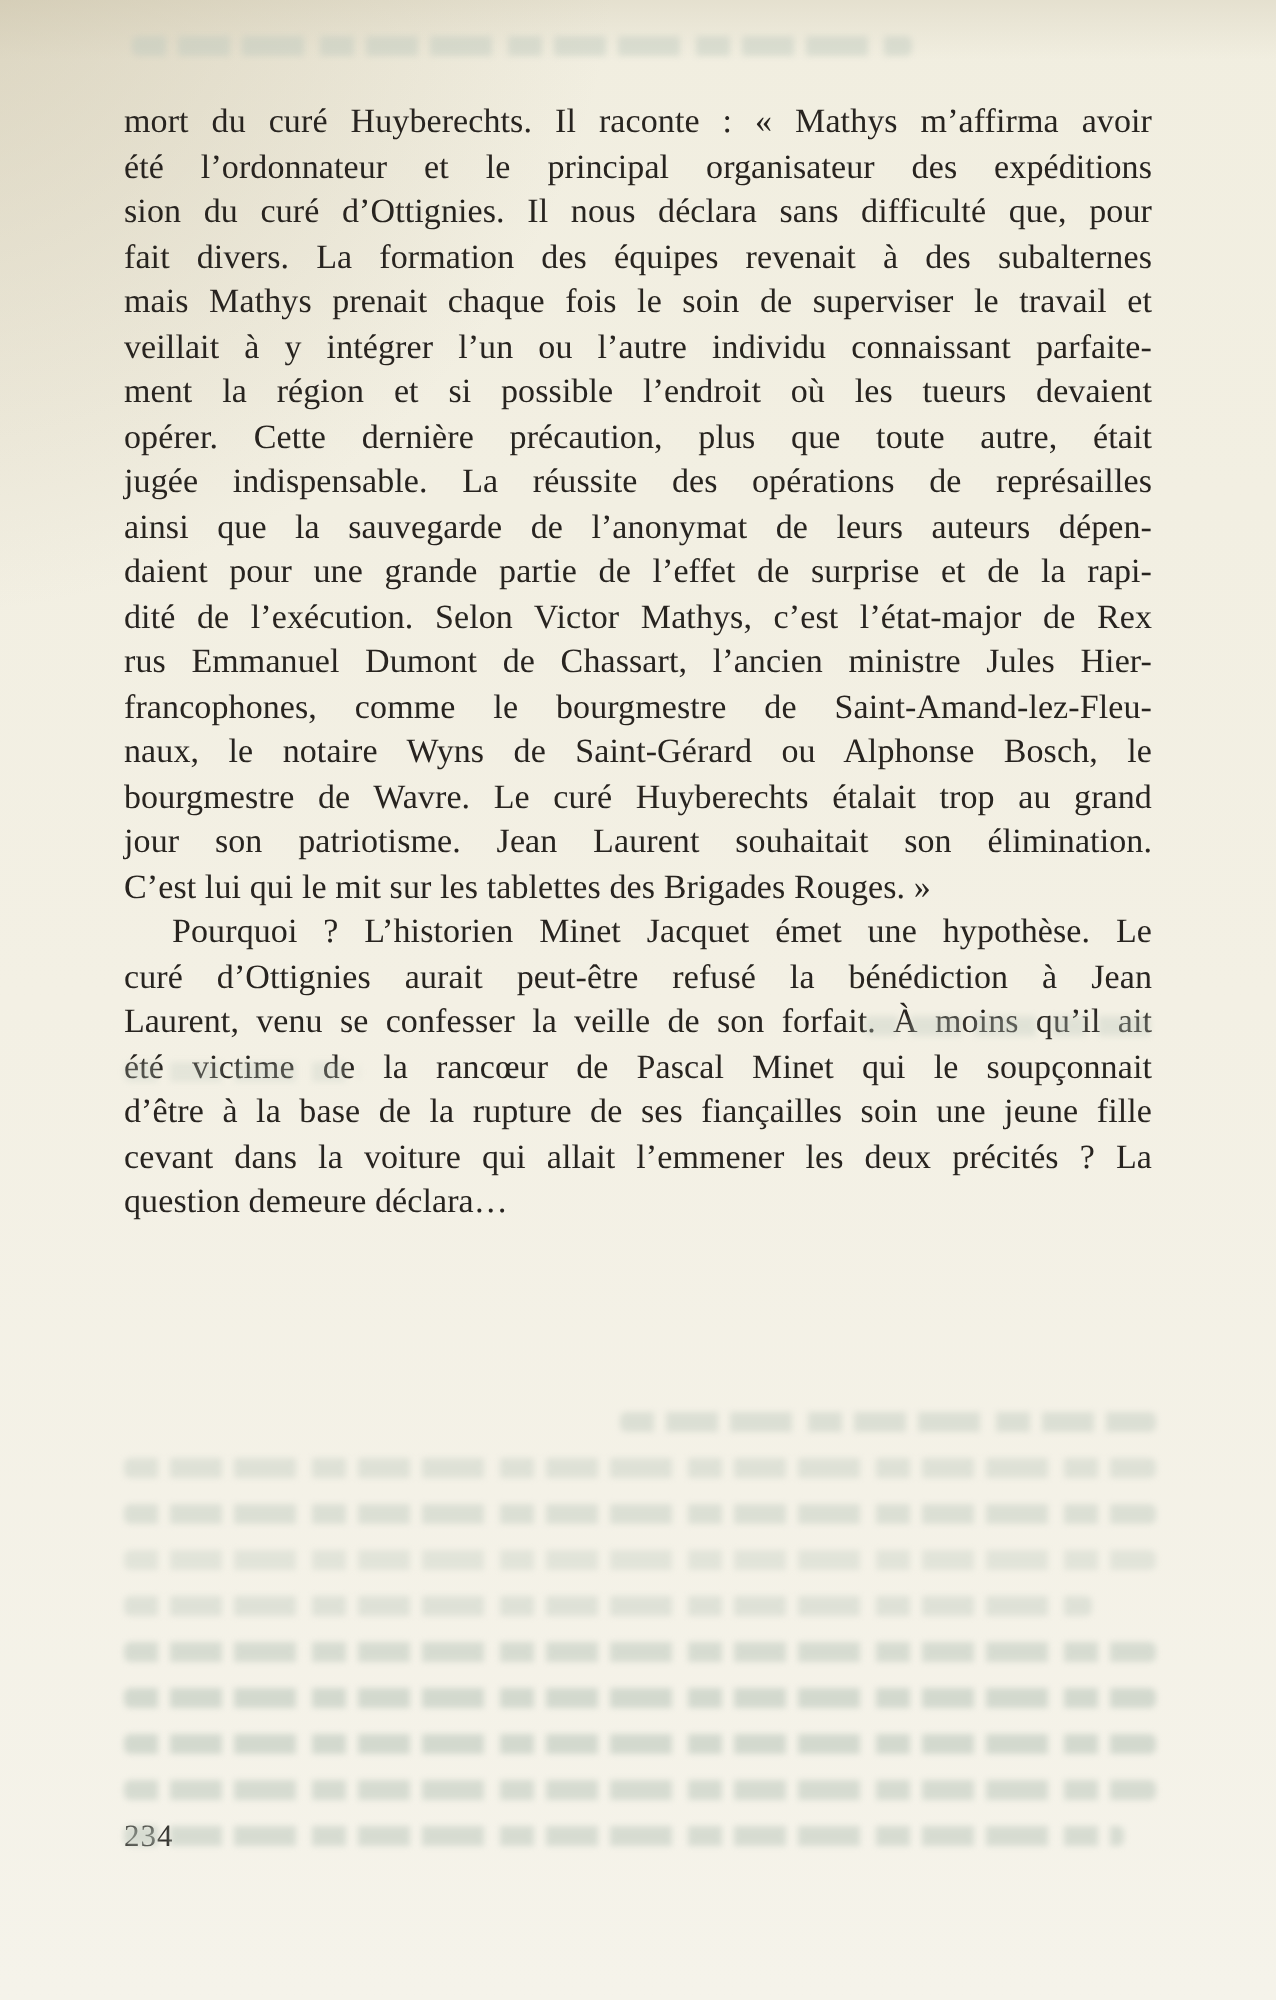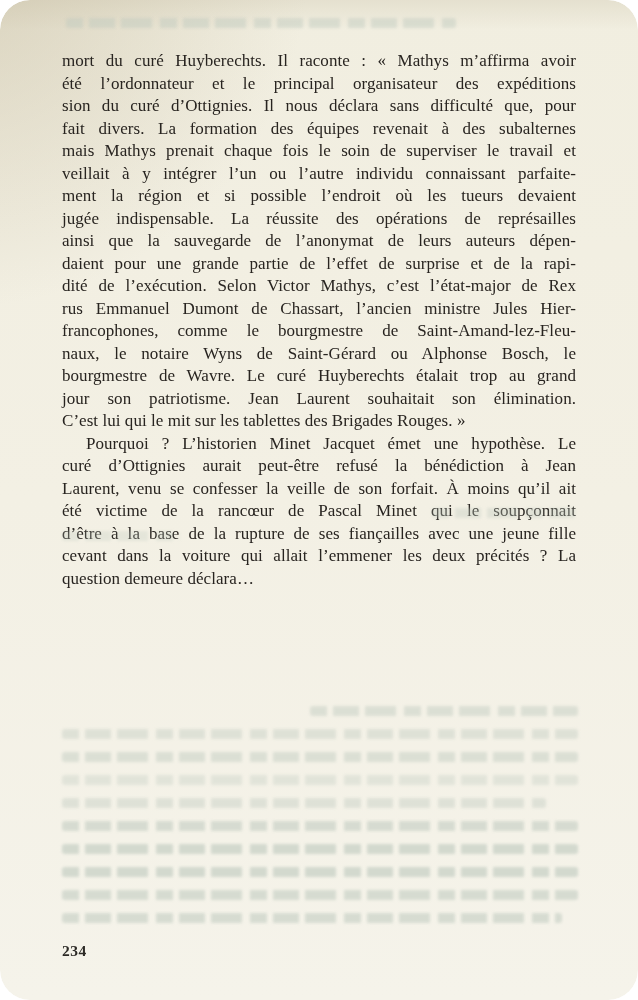--- a/index.html
+++ b/index.html
@@ -1,20 +1,20 @@
 <!DOCTYPE html>
 <html style="--paper: #f3f0e4; --ink: #282420; --ghost: #bfcabf;"><head>
 <meta charset="utf-8">
 <style>
   :root {
     --paper: #f3f0e4;
     --ink: #282420;
     --ghost: #bfcabf;
   }
-  * { margin: 0; padding: 0; box-sizing: border-box; border-radius: 30px; }
+  * { margin: 0; padding: 0; box-sizing: border-box; }
   html, body { width: 638px; height: 1000px; }
   body {
     font-family: "Liberation Serif", "DejaVu Serif", serif;
     background: #ffffff;
   }
   .page {
     position: relative;
     width: 638px;
     height: 1000px;
     overflow: hidden;
@@ -51,58 +51,58 @@
       transparent 17px,  transparent 23px,
       var(--ghost) 23px, var(--ghost) 49px,
       transparent 49px,  transparent 55px,
       var(--ghost) 55px, var(--ghost) 86px,
       transparent 86px,  transparent 94px);
     filter: blur(1.6px);
   }
   .page-number {
     position: absolute;
     left: 62px;
-    top: 942px;
+    top: 910px;
     font-size: 15.5px;
     color: #2c2a26;
     letter-spacing: 0.5px;
-    font-weight: bold;
   }
 </style>
 </head>
 <body>
 
 <div class="page">
   <div></div>
   <div class="text-block">
       <div>
         <div class="line">mort du curé Huyberechts. Il raconte : « Mathys m’affirma avoir</div>
         <div class="line">été l’ordonnateur et le principal organisateur des expéditions</div>
         <div class="line">sion du curé d’Ottignies. Il nous déclara sans difficulté que, pour</div>
         <div class="line">fait divers. La formation des équipes revenait à des subalternes</div>
         <div class="line">mais Mathys prenait chaque fois le soin de superviser le travail et</div>
         <div class="line">veillait à y intégrer l’un ou l’autre individu connaissant parfaite-</div>
         <div class="line">ment la région et si possible l’endroit où les tueurs devaient</div>
+        <div class="line">opérer. Cette dernière précaution, plus que toute autre, était</div>
         <div class="line">jugée indispensable. La réussite des opérations de représailles</div>
         <div class="line">ainsi que la sauvegarde de l’anonymat de leurs auteurs dépen-</div>
         <div class="line">daient pour une grande partie de l’effet de surprise et de la rapi-</div>
         <div class="line">dité de l’exécution. Selon Victor Mathys, c’est l’état-major de Rex</div>
         <div class="line">rus Emmanuel Dumont de Chassart, l’ancien ministre Jules Hier-</div>
         <div class="line">francophones, comme le bourgmestre de Saint-Amand-lez-Fleu-</div>
         <div class="line">naux, le notaire Wyns de Saint-Gérard ou Alphonse Bosch, le</div>
         <div class="line">bourgmestre de Wavre. Le curé Huyberechts étalait trop au grand</div>
         <div class="line">jour son patriotisme. Jean Laurent souhaitait son élimination.</div>
         <div class="line last">C’est lui qui le mit sur les tablettes des Brigades Rouges. »</div>
       </div>
       <div>
         <div class="line indent">Pourquoi ? L’historien Minet Jacquet émet une hypothèse. Le</div>
         <div class="line">curé d’Ottignies aurait peut-être refusé la bénédiction à Jean</div>
         <div class="line">Laurent, venu se confesser la veille de son forfait. À moins qu’il ait</div>
         <div class="line">été victime de la rancœur de Pascal Minet qui le soupçonnait</div>
-        <div class="line">d’être à la base de la rupture de ses fiançailles avec une jeune fille</div>
+        <div class="line">d’être à la base de la rupture de ses fiançailles soin une jeune fille</div>
         <div class="line">cevant dans la voiture qui allait l’emmener les deux précités ? La</div>
         <div class="line last">question demeure déclara…</div>
       </div>
     </div>
   <div></div>
   <div class="page-number">234</div>
 <div class="ghost-line" style="top: 18px; left: 66px; width: 390px; opacity: 0.45;"></div>
     <div class="ghost-line" style="top: 508px; left: 432px; width: 144px; opacity: 0.35;"></div>
     <div class="ghost-line" style="top: 531px; left: 62px; width: 118px; opacity: 0.28;"></div>
     <div class="ghost-line" style="top: 706px; left: 310px; width: 268px; opacity: 0.45;"></div>

